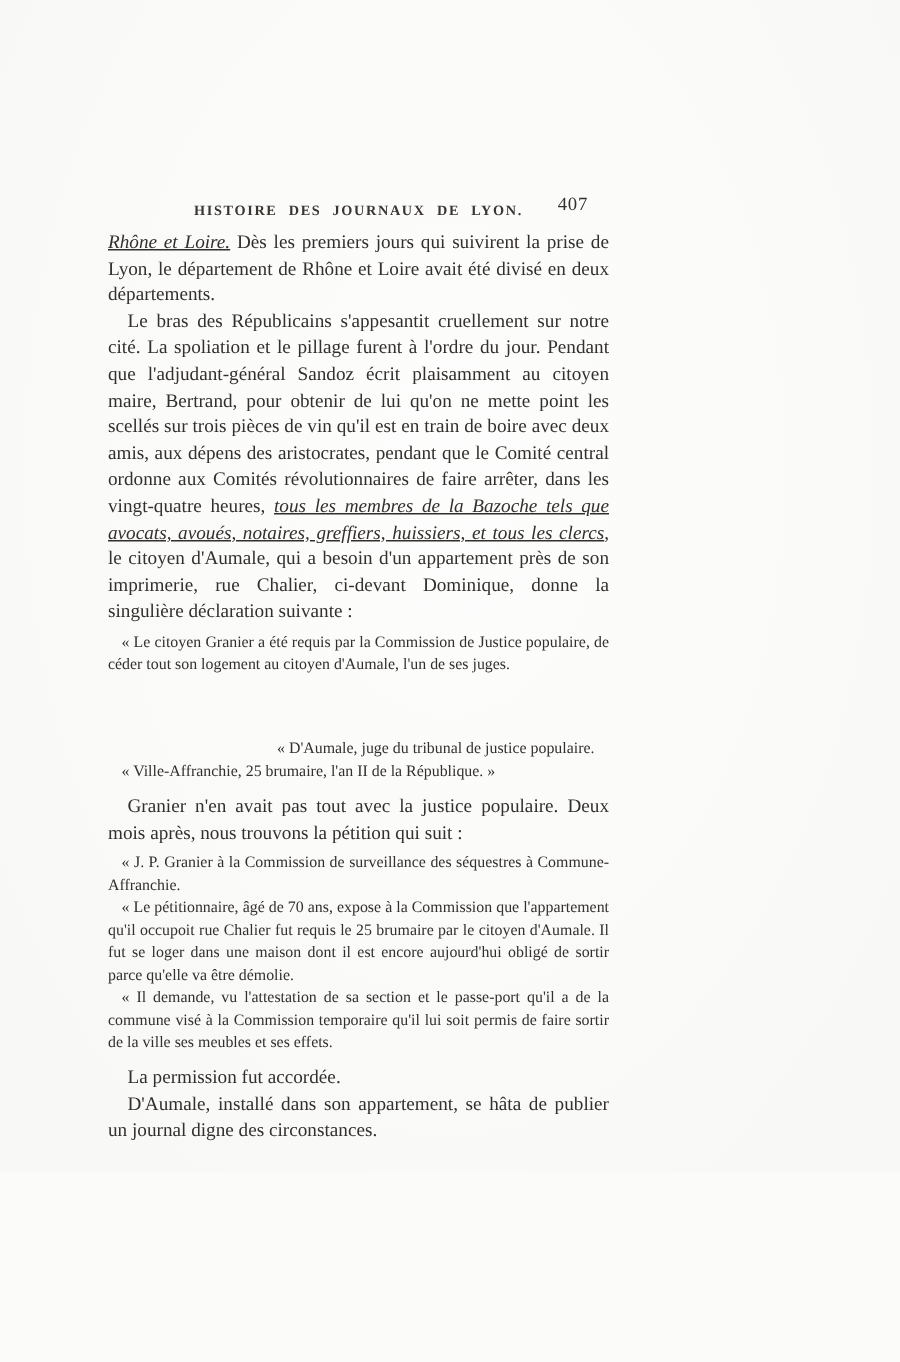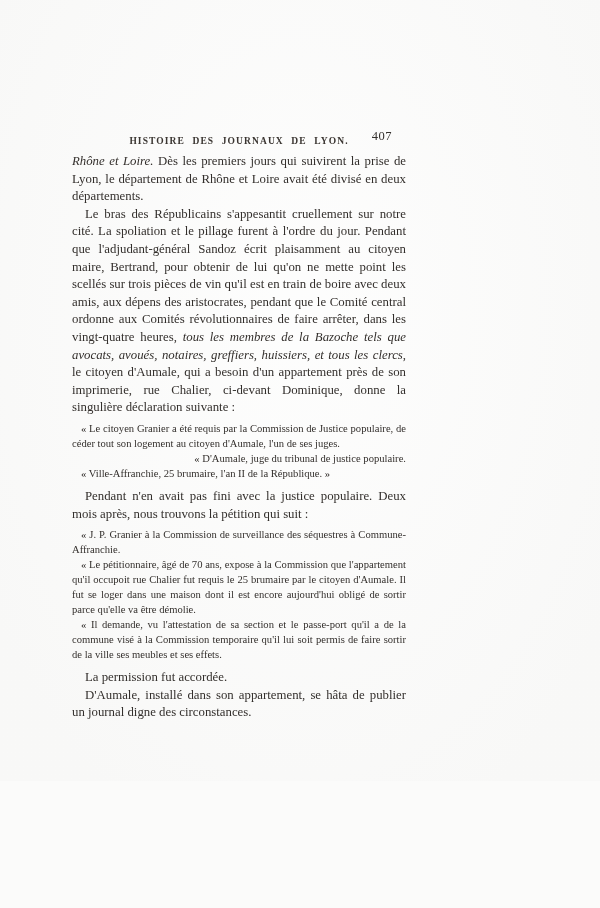--- a/index.html
+++ b/index.html
@@ -31,28 +31,28 @@
     color:#3a3531;white-space:nowrap;
   }
   .page-number{
     position:absolute;right:14px;top:-1px;font-size:12.5px;letter-spacing:0.5px;
   }
   .para{
     margin:0;font-size:12.8px;line-height:17.6px;
     text-align:justify;text-indent:13px;
   }
   .para.no-indent{text-indent:0;}
-  .it{font-style:italic;}
+  .it{font-style:italic;text-decoration:underline;}
   .quote{margin:4px 0 7px;}
   .qpara{
     margin:0;font-size:10.6px;line-height:15px;
     text-align:justify;text-indent:9px;
   }
   .qpara.judge-line{
-    text-indent:0;padding-left:103px;text-align:right;
+    text-indent:0;padding-left:103px;text-align:center;margin-top:41px;
   }
   .qpara.signature{
     text-indent:0;padding-left:212px;text-align:left;
     font-variant:small-caps;letter-spacing:0.6px;
   }
 </style>
 </head>
 <body>
 
 <div class="page">
@@ -66,21 +66,21 @@
     <p class="para no-indent"><i class="it">Rhône et Loire.</i><span> Dès les premiers jours qui suivirent la prise de Lyon, le département de Rhône et Loire avait été divisé en deux départements.</span></p>
 
     <p class="para"><span>Le bras des Républicains s'appesantit cruellement sur notre cité. La spoliation et le pillage furent à l'ordre du jour. Pendant que l'adjudant-général Sandoz écrit plaisamment au citoyen maire, Bertrand, pour obtenir de lui qu'on ne mette point les scellés sur trois pièces de vin qu'il est en train de boire avec deux amis, aux dépens des aristocrates, pendant que le Comité central ordonne aux Comités révolutionnaires de faire arrêter, dans les vingt-quatre heures, </span><i class="it">tous les membres de la Bazoche tels que avocats, avoués, notaires, greffiers, huissiers, et tous les clercs</i><span>, le citoyen d'Aumale, qui a besoin d'un appartement près de son imprimerie, rue Chalier, ci-devant Dominique, donne la singulière déclaration suivante :</span></p>
 
     <section class="quote">
       <p class="qpara">« Le citoyen Granier a été requis par la Commission de Justice populaire, de céder tout son logement au citoyen d'Aumale, l'un de ses juges.</p>
       <p class="qpara judge-line">« D'Aumale, juge du tribunal de justice populaire.</p>
       <p class="qpara">« Ville-Affranchie, 25 brumaire, l'an II de la République. »</p>
     </section>
 
-    <p class="para">Pendant n'en avait pas fini avec la justice populaire. Deux mois après, nous trouvons la pétition qui suit :</p>
+    <p class="para">Granier n'en avait pas tout avec la justice populaire. Deux mois après, nous trouvons la pétition qui suit :</p>
 
     <section class="quote">
       <p class="qpara">« J. P. Granier à la Commission de surveillance des séquestres à Commune-Affranchie.</p>
       <p class="qpara">« Le pétitionnaire, âgé de 70 ans, expose à la Commission que l'appartement qu'il occupoit rue Chalier fut requis le 25 brumaire par le citoyen d'Aumale. Il fut se loger dans une maison dont il est encore aujourd'hui obligé de sortir parce qu'elle va être démolie.</p>
       <p class="qpara">« Il demande, vu l'attestation de sa section et le passe-port qu'il a de la commune visé à la Commission temporaire qu'il lui soit permis de faire sortir de la ville ses meubles et ses effets.</p>
     </section>
 
     <p class="para">La permission fut accordée.</p>
 
     <p class="para">D'Aumale, installé dans son appartement, se hâta de publier un journal digne des circonstances.</p>

